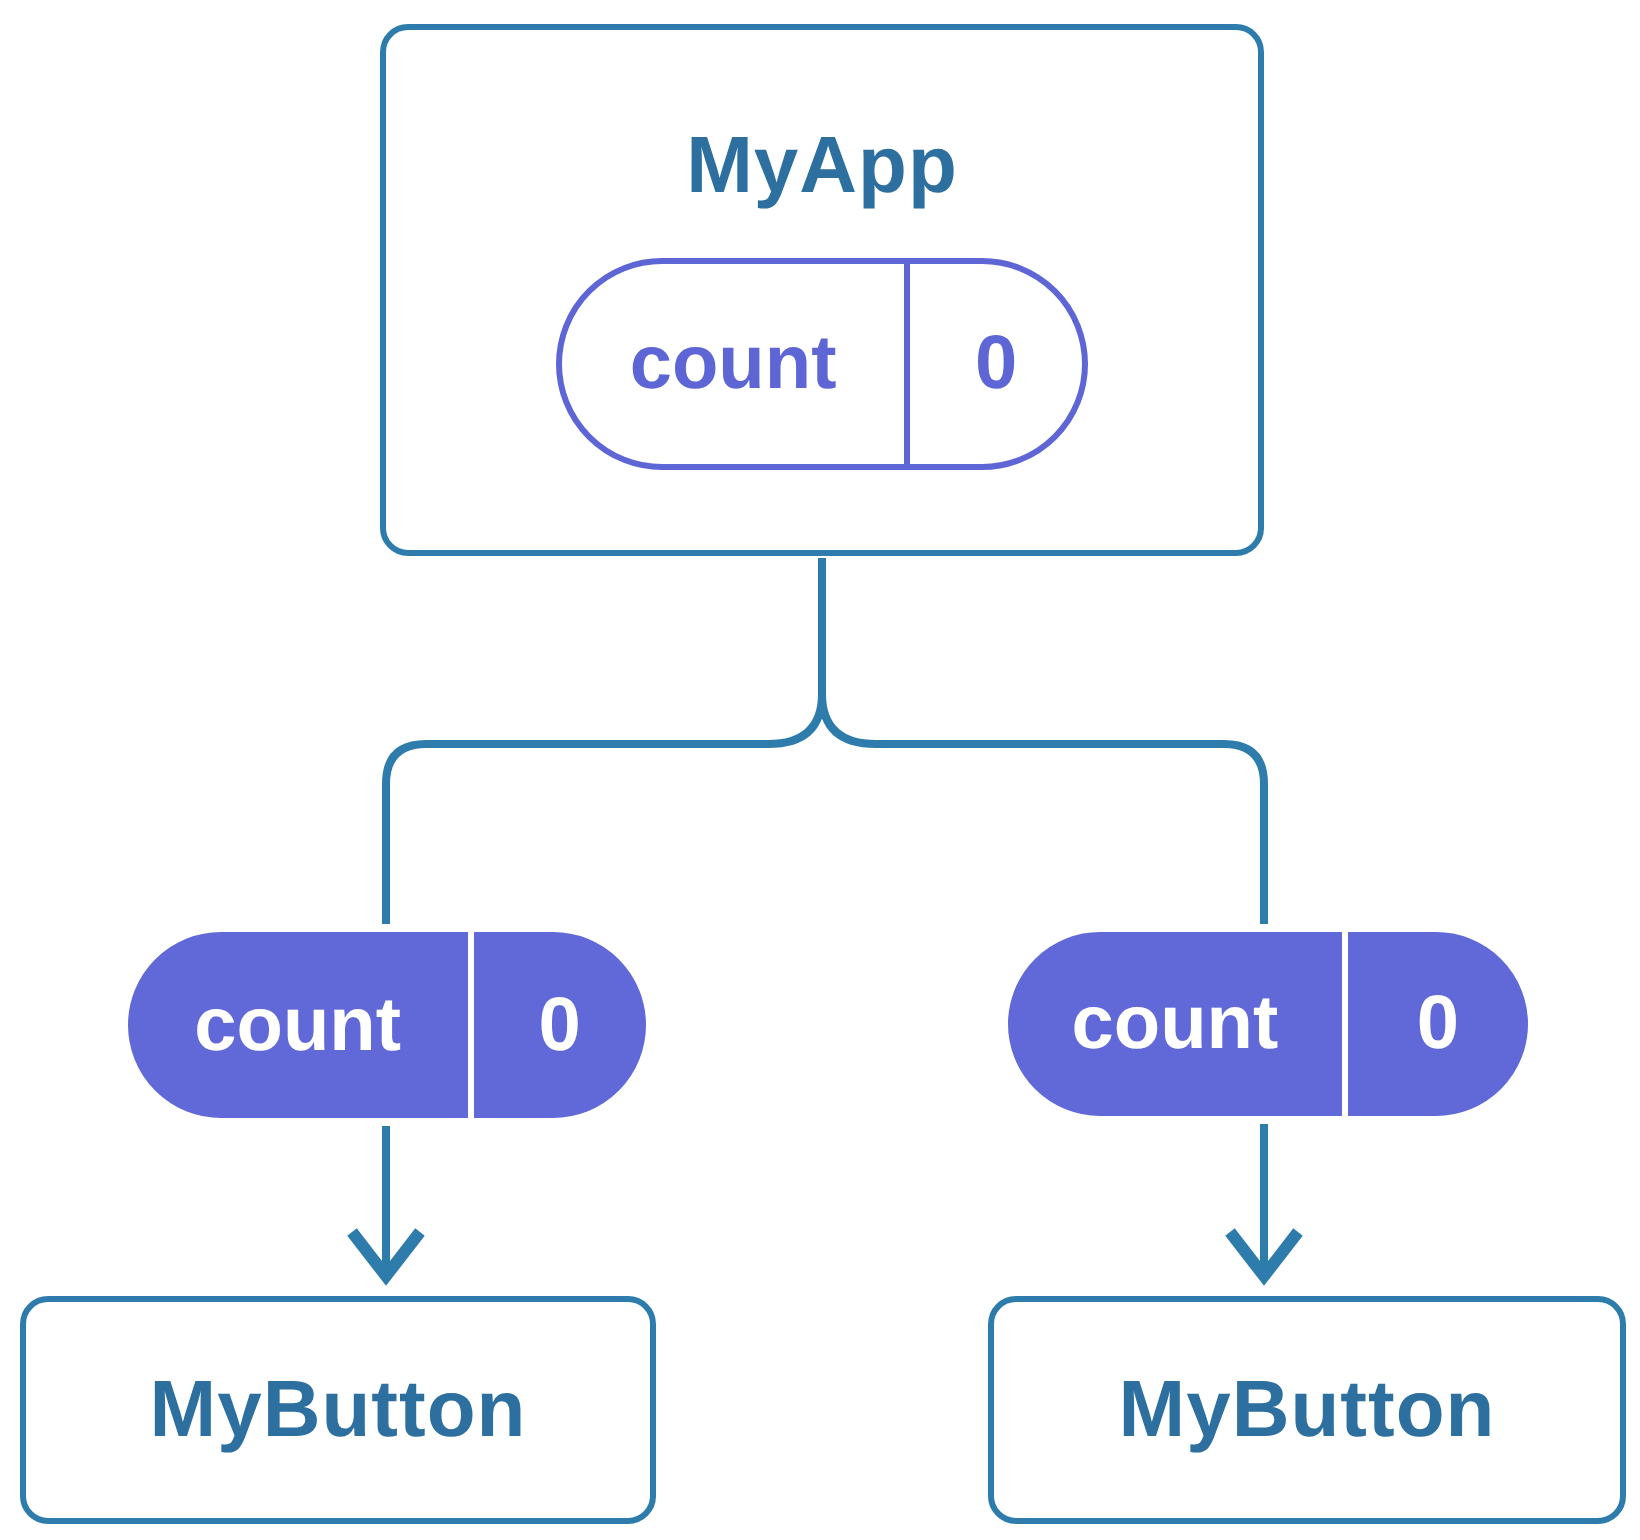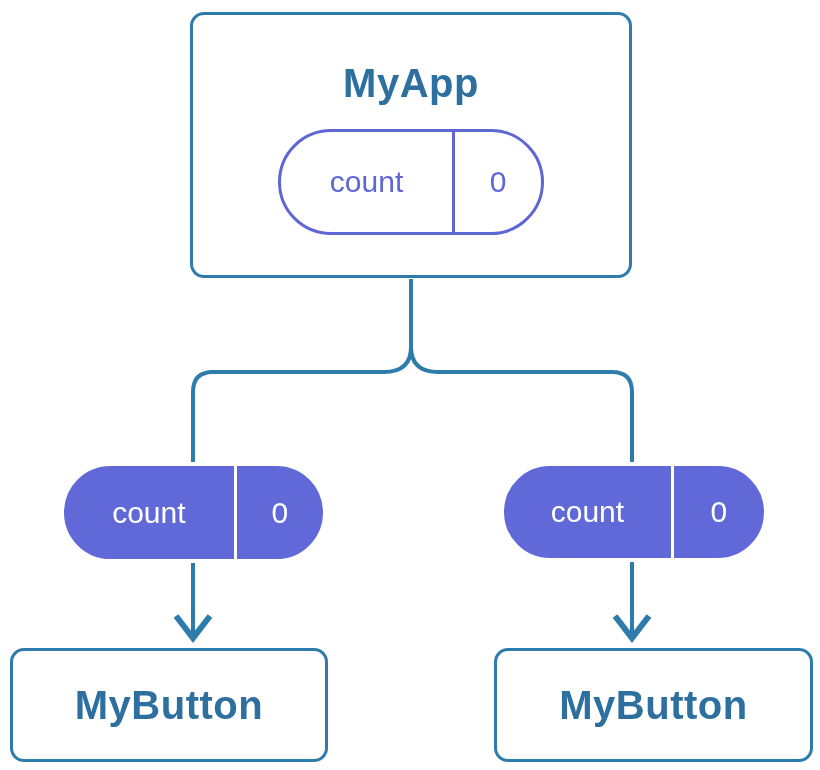--- a/index.html
+++ b/index.html
@@ -64,22 +64,23 @@
     display:flex;
     align-items:stretch;
     border-radius:999px;
     overflow:hidden;
     z-index:2;
   }
   .pill-cell{
     display:flex;
     align-items:center;
     justify-content:center;
-    font-size:30px;
+    font-size:38px;
     line-height:1;
+    font-weight:bold;
   }
   .pill-outline{
     width:266px;height:106px;
     margin-top:26px;
     background:var(--box-fill);
     border:3px solid var(--purple-stroke);
   }
   .pill-outline .pill-cell{color:var(--purple-stroke);}
   .pill-outline .cell-label{width:65.8%;border-right:3px solid var(--purple-stroke);}
   .pill-outline .cell-value{flex:1;}

